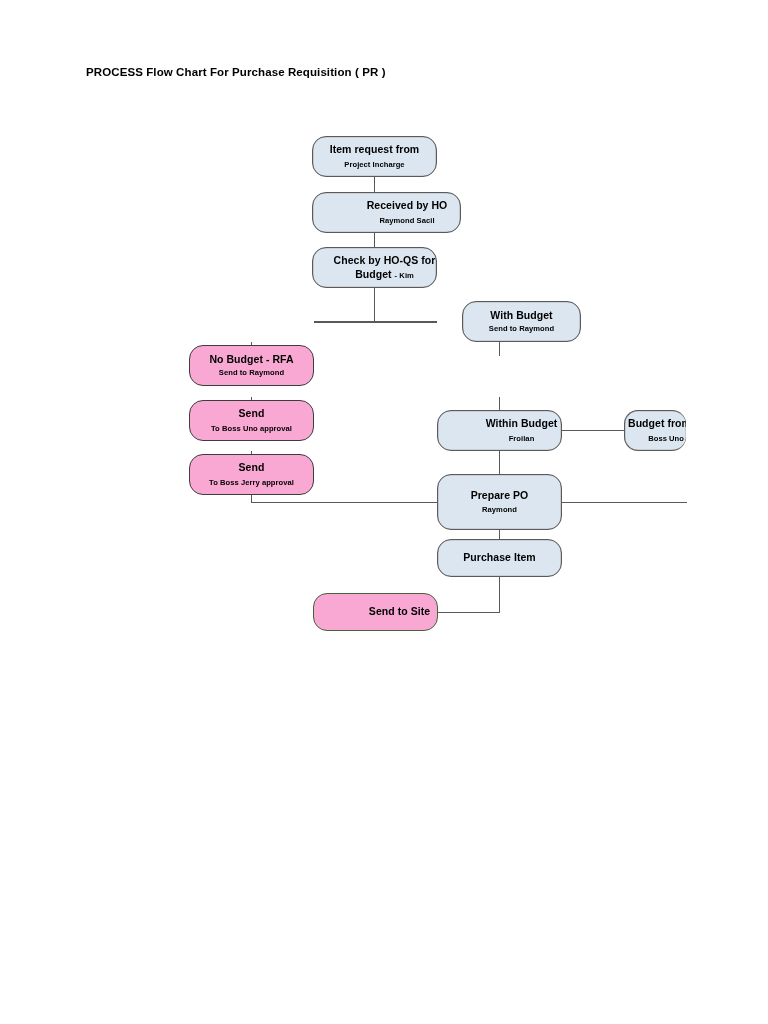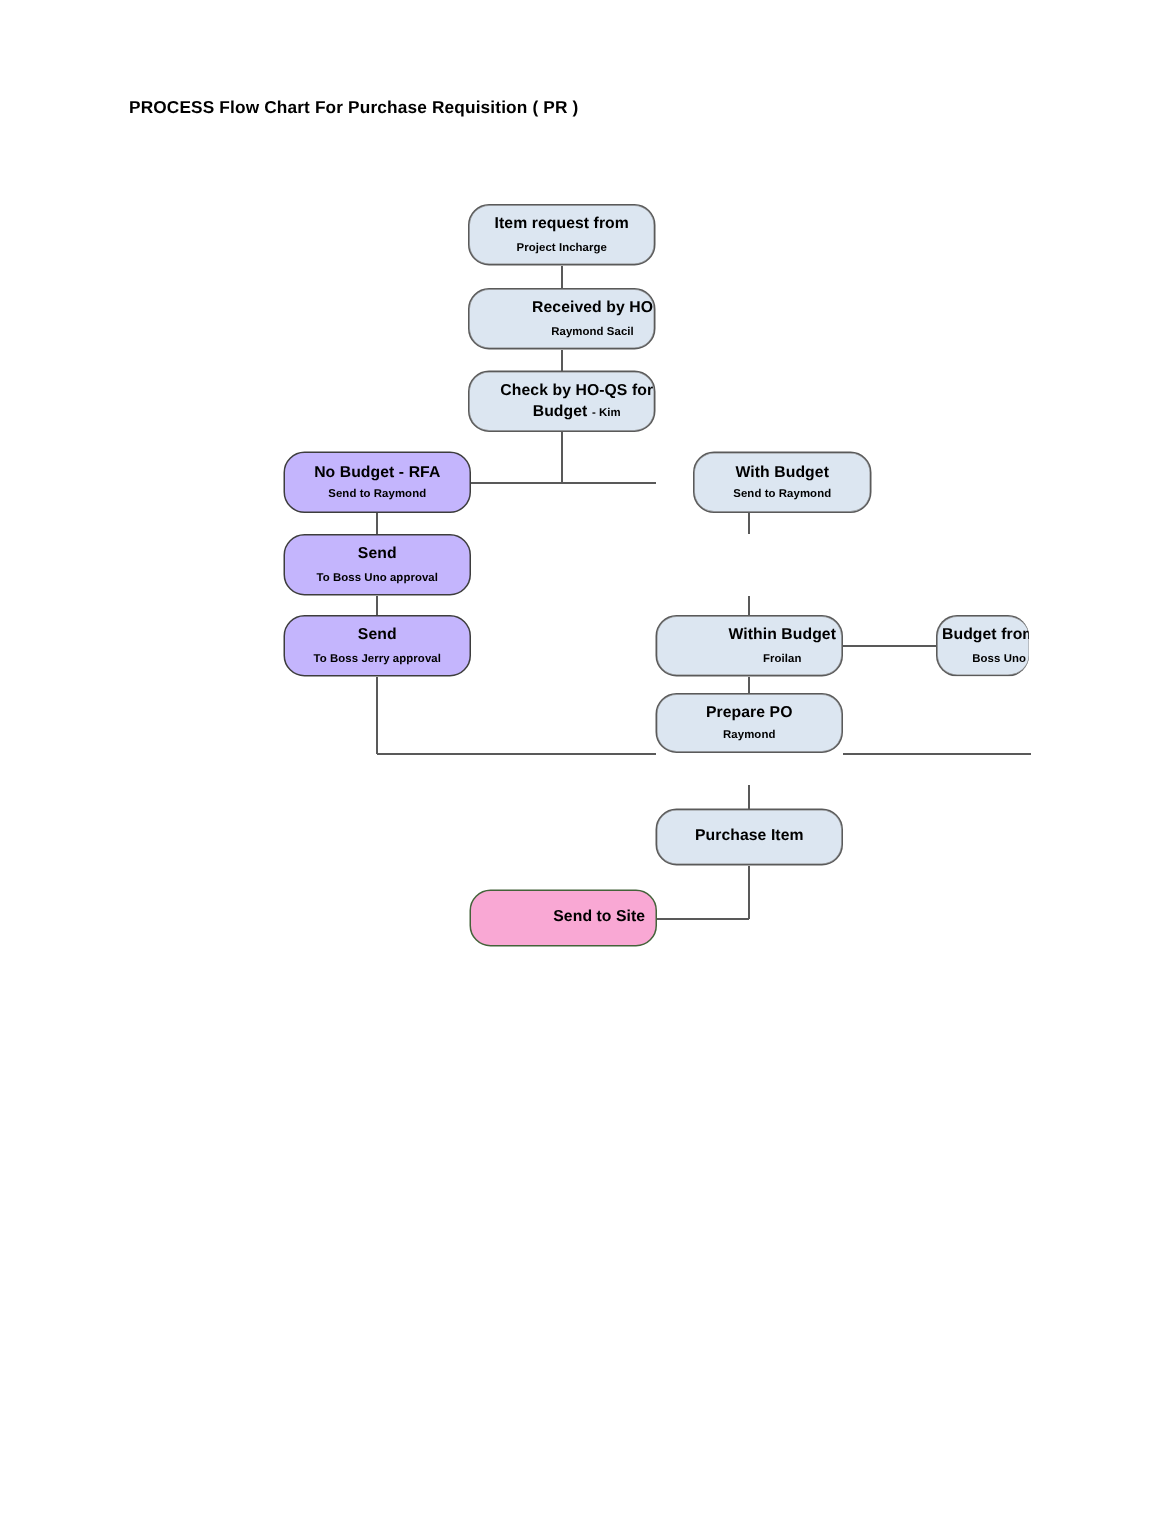--- a/index.html
+++ b/index.html
@@ -79,22 +79,23 @@
     font-weight: bold;
   }
 
   
   .theme-blue {
     background: #dce6f1;
     border: 1.3px solid #5a5a5a;
     box-shadow: 0 0 0 0.3px #8a8a8a inset;
   }
   .theme-orange {
-    background: #c4b5fd;
+    background: #f9a8d4;
     border: 1.3px solid #3d3d3d;
+    margin-top: 44px;
   }
   .theme-green {
     background: #f9a8d4;
     border: 1.3px solid #44633a;
     padding-left: 48px;
   }
 
   
   .node.two-line .title-line { margin-bottom: 5px; }
   .node.two-line.tight .title-line { margin-bottom: 3px; }
@@ -144,21 +145,21 @@
       <line x1="499.5" y1="577" x2="499.5" y2="612.5"></line>
       <line x1="499.5" y1="612.5" x2="438" y2="612.5"></line>
     </g>
   </svg>
 
   <div class="node theme-blue two-line" style="left:312px; top:136px; width:125px; height:41px;">
     <div class="title-line">Item request from</div>
     <div class="sub-line">Project Incharge</div>
   </div>
 
-  <div class="node theme-blue two-line" style="left:312px; top:192px; width:125px; height:41px;padding-left:41px;">
+  <div class="node theme-blue two-line" style="left:312px; top:192px; width:149px; height:41px;padding-left:41px;">
     <div class="title-line">Received by HO</div>
     <div class="sub-line">Raymond Sacil</div>
   </div>
 
   <div class="node theme-blue stacked" style="left:312px; top:247px; width:125px; height:41px;padding-left:20px;">
     <div class="title-line">Check by HO-QS for</div>
     <div class="title-line"><span>Budget</span><span class="small-suffix" style="padding-left:3px;">- Kim</span></div>
   </div>
 
   <div class="node theme-orange two-line tight" style="left:189px; top:301px; width:125px; height:41px;">
@@ -185,21 +186,21 @@
   <div class="node theme-blue two-line" style="left:437px; top:410px; width:125px; height:41px;padding-left:44px;">
     <div class="title-line">Within Budget</div>
     <div class="sub-line">Froilan</div>
   </div>
 
   <div class="node theme-blue two-line clipped" style="left:624px; top:410px; width:62px; height:41px; align-items:flex-start; padding-left:3px;">
     <div class="title-line">Budget from</div>
     <div class="sub-line" style="align-self:flex-end; padding-right:2px;">Boss Uno</div>
   </div>
 
-  <div class="node theme-blue two-line" style="left:437px; top:462px; width:125px; height:40px;">
+  <div class="node theme-blue two-line" style="left:437px; top:474px; width:125px; height:56px;">
     <div class="title-line">Prepare PO</div>
     <div class="sub-line">Raymond</div>
   </div>
 
   <div class="node theme-blue" style="left:437px; top:539px; width:125px; height:38px;">
     <div class="title-line">Purchase Item</div>
   </div>
 
   <div class="node theme-green" style="left:313px; top:593px; width:125px; height:38px;">
     <div class="title-line">Send to Site</div>

